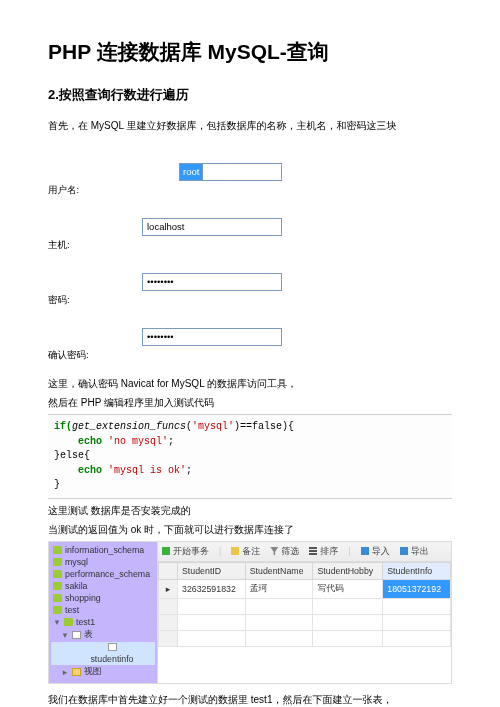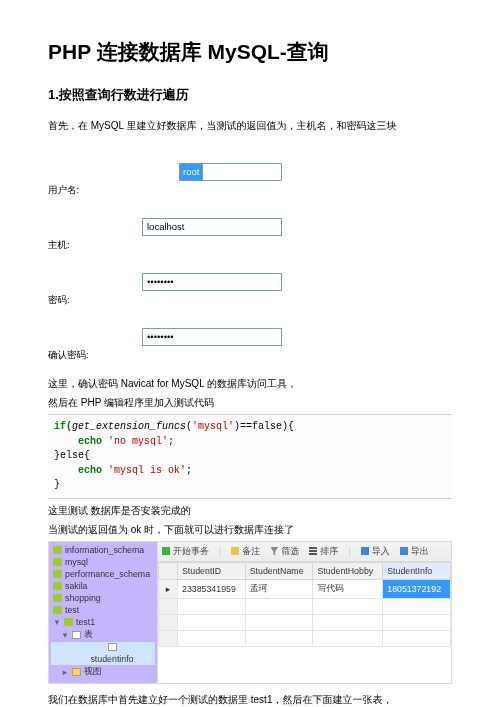--- a/index.html
+++ b/index.html
@@ -149,23 +149,23 @@
   .grid .rowmark {
     width:10px;background:#f1f1f1;text-align:center;color:#333;
   }
   .grid .fillrow td { height:9px; }
 </style>
 </head>
 <body>
 
 <h1>PHP 连接数据库 MySQL-查询</h1>
 
-<h2>1.按照查询行数进行遍历</h2>
-
-<p>首先，在 MySQL 里建立好数据库，当测试的返回值为，主机名，和密码这三块</p>
+<h2>2.按照查询行数进行遍历</h2>
+
+<p>首先，在 MySQL 里建立好数据库，包括数据库的名称，主机名，和密码这三块</p>
 
 <div class="formshot" style="margin-top:14px;margin-bottom:14px;">
   <div class="lbl">用户名:</div>
   <div class="rootwrap">
     <span class="rootbox">root</span>
     <span class="rootrest"></span>
   </div>
 
   <div class="lbl">主机:</div>
   <div class="fld">localhost</div>
@@ -269,21 +269,21 @@
         <tbody>
             <tr>
           <th class="rowmark"></th>
           <th>StudentID</th>
           <th>StudentName</th>
           <th>StudentHobby</th>
           <th style="background:#e1ecff;">StudentInfo</th>
         </tr>
         <tr>
           <td class="rowmark">▸</td>
-          <td>23385341959</td>
+          <td>32632591832</td>
           <td>孟珂</td>
           <td>写代码</td>
           <td class="selcell">18051372192</td>
         </tr>
         <tr class="fillrow">
               <td class="rowmark"></td>
               <td></td>
               <td></td>
               <td></td>
               <td></td>

